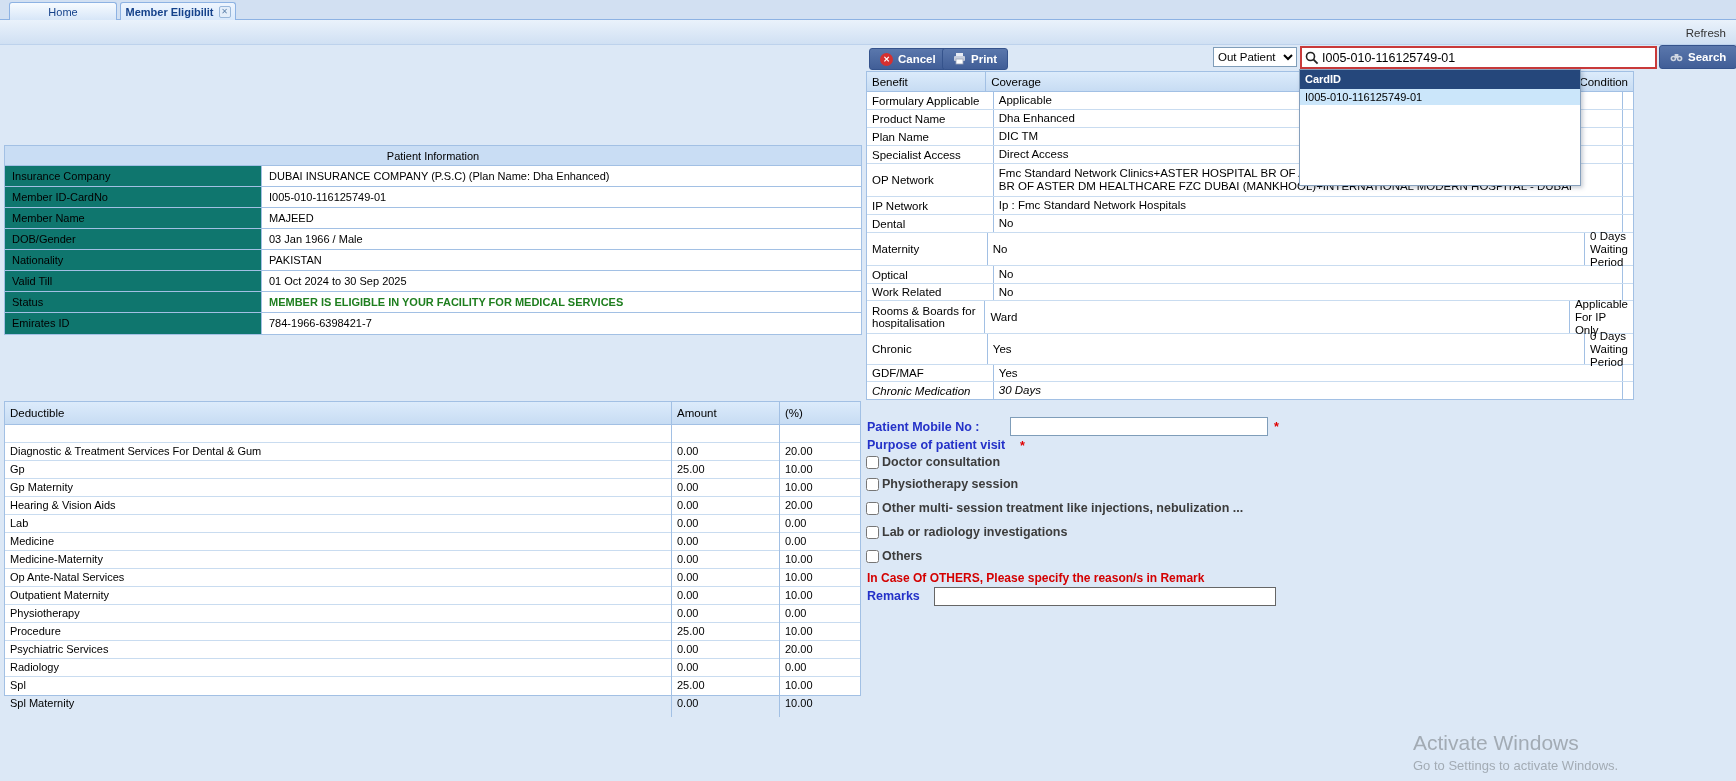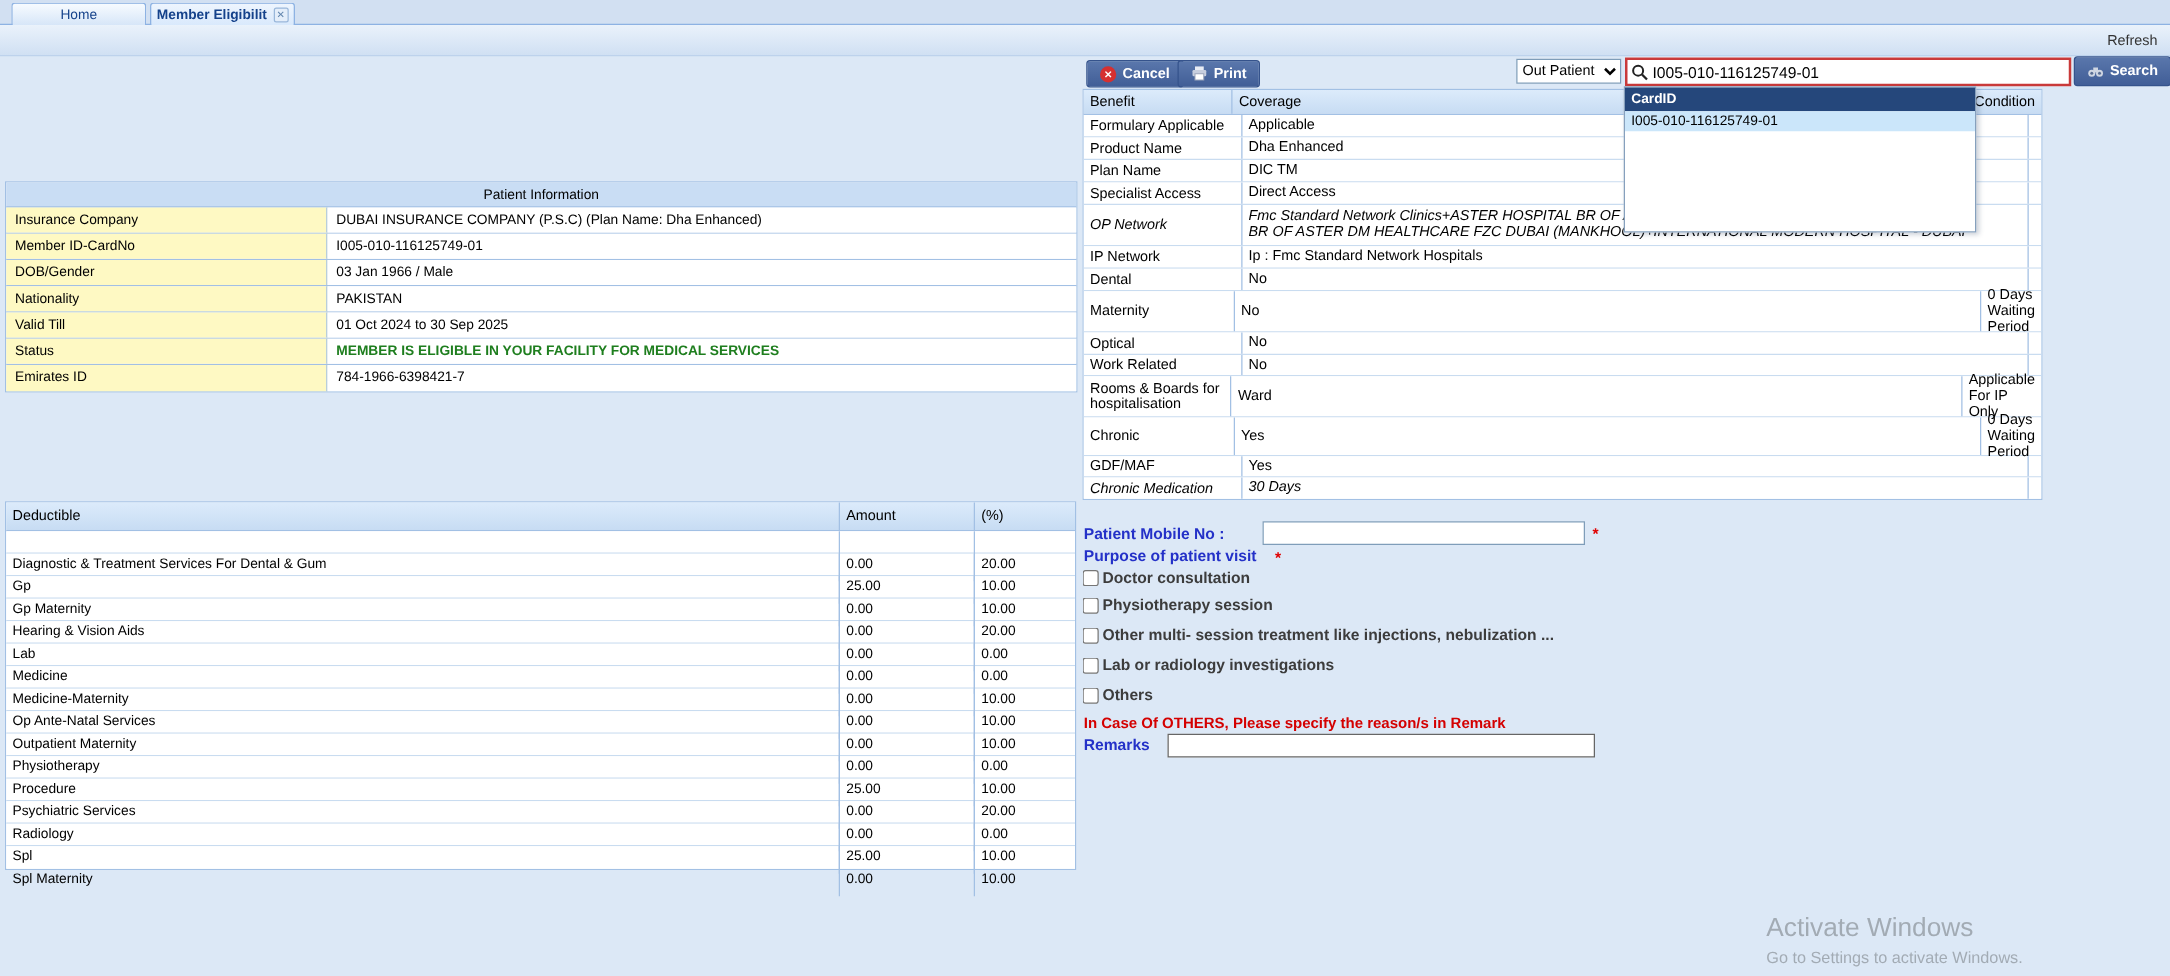--- a/index.html
+++ b/index.html
@@ -39,21 +39,21 @@
   
   .grid{position:absolute;border:1px solid #a2c0e4;background:#fff}
   .grid-head{display:flex;background:linear-gradient(#dcebfb,#c7dcf3);border-bottom:1px solid #a2c0e4;
        align-items:center;font-size:11.5px}
   .grid-head>div{padding:0 5px;height:100%;display:flex;align-items:center}
   
   #patient-table{left:4px;top:145px;width:858px}
   .pt-title{height:20px;background:#c9ddf4;text-align:center;line-height:20px;border-bottom:1px solid #a2c0e4}
   .pi-row{display:flex;height:21px;border-bottom:1px solid #a2c0e4}
   .pi-row:last-child{border-bottom:none}
-  .pi-label{width:257px;background:#fef9c3;border-right:1px solid #a2c0e4;padding:4px 7px}
+  .pi-label{width:257px;background:#0f766e;border-right:1px solid #a2c0e4;padding:4px 7px}
   .pi-value{flex:1;background:#fff;padding:4px 7px;white-space:nowrap;overflow:hidden}
   .green{color:#1e7e1e;font-weight:bold}
   
   #benefit-table{left:866px;top:71px;width:768px}
   #benefit-table .grid-head{height:20px}
   .bt-b{width:129px;border-right:1px solid #a2c0e4}
   .bt-c{width:641px;border-right:1px solid #a2c0e4}
   .bt-d{flex:1}
   .bt-row{display:flex;border-bottom:1px solid #c9dcf0;background:#fff;font-size:11.5px}
   .bt-row:last-child{border-bottom:none}
@@ -167,21 +167,21 @@
       <div class="bt-row" style="height: 18px;">
         <div class="bt-b">Plan Name</div>
         <div class="bt-c">DIC TM</div>
         <div class="bt-d"></div>
       </div>
       <div class="bt-row" style="height: 18px;">
         <div class="bt-b">Specialist Access</div>
         <div class="bt-c">Direct Access</div>
         <div class="bt-d"></div>
       </div>
-      <div class="bt-row" style="height: 33px; font-style: italic;">
+      <div class="bt-row" style="height: 33px;">
         <div class="bt-b">OP Network</div>
         <div class="bt-c">Fmc Standard Network Clinics+ASTER HOSPITAL BR OF ASTER DM HEALTHCARE FZC DUBAI (MANKHOOL
 BR OF ASTER DM HEALTHCARE FZC DUBAI (MANKHOOL)+INTERNATIONAL MODERN HOSPITAL - DUBAI</div>
         <div class="bt-d"></div>
       </div>
       <div class="bt-row" style="height: 18px;">
         <div class="bt-b">IP Network</div>
         <div class="bt-c">Ip : Fmc Standard Network Hospitals</div>
         <div class="bt-d"></div>
       </div>
@@ -238,20 +238,24 @@
 <div class="grid" id="patient-table">
   <div class="pt-title">Patient Information</div>
   <div id="patient-rows">
       <div class="pi-row">
         <div class="pi-label">Insurance Company</div>
         <div class="pi-value">DUBAI INSURANCE COMPANY (P.S.C) (Plan Name: Dha Enhanced)</div>
       </div>
       <div class="pi-row">
         <div class="pi-label">Member ID-CardNo</div>
         <div class="pi-value">I005-010-116125749-01</div>
+      </div>
+      <div class="pi-row">
+        <div class="pi-label">Member Name</div>
+        <div class="pi-value">MAJEED</div>
       </div>
       <div class="pi-row">
         <div class="pi-label">DOB/Gender</div>
         <div class="pi-value">03 Jan 1966 / Male</div>
       </div>
       <div class="pi-row">
         <div class="pi-label">Nationality</div>
         <div class="pi-value">PAKISTAN</div>
       </div>
       <div class="pi-row">

